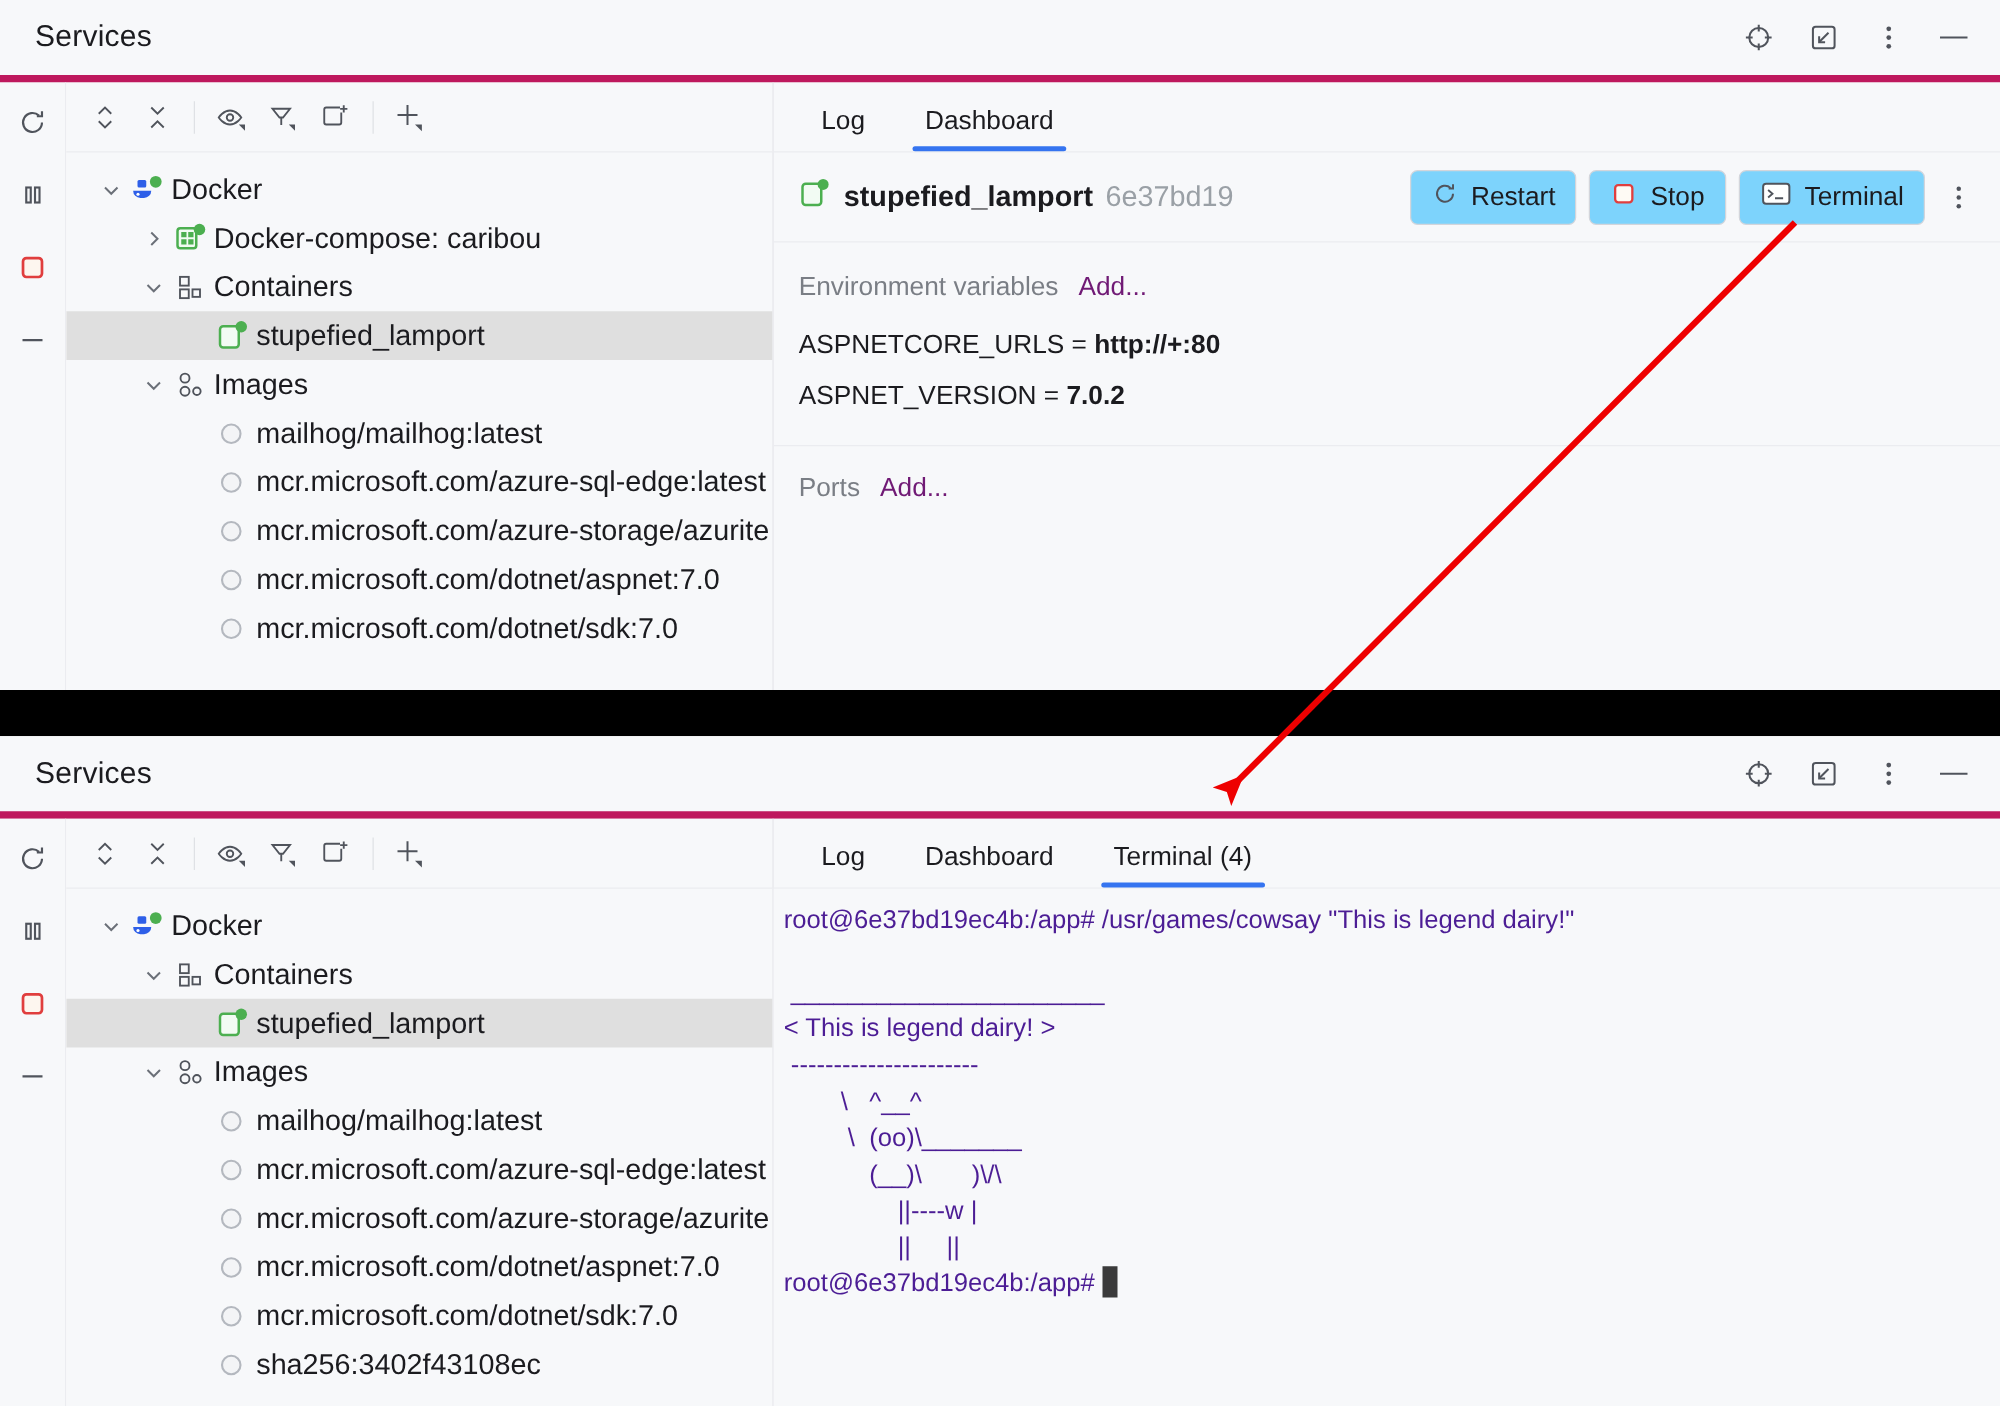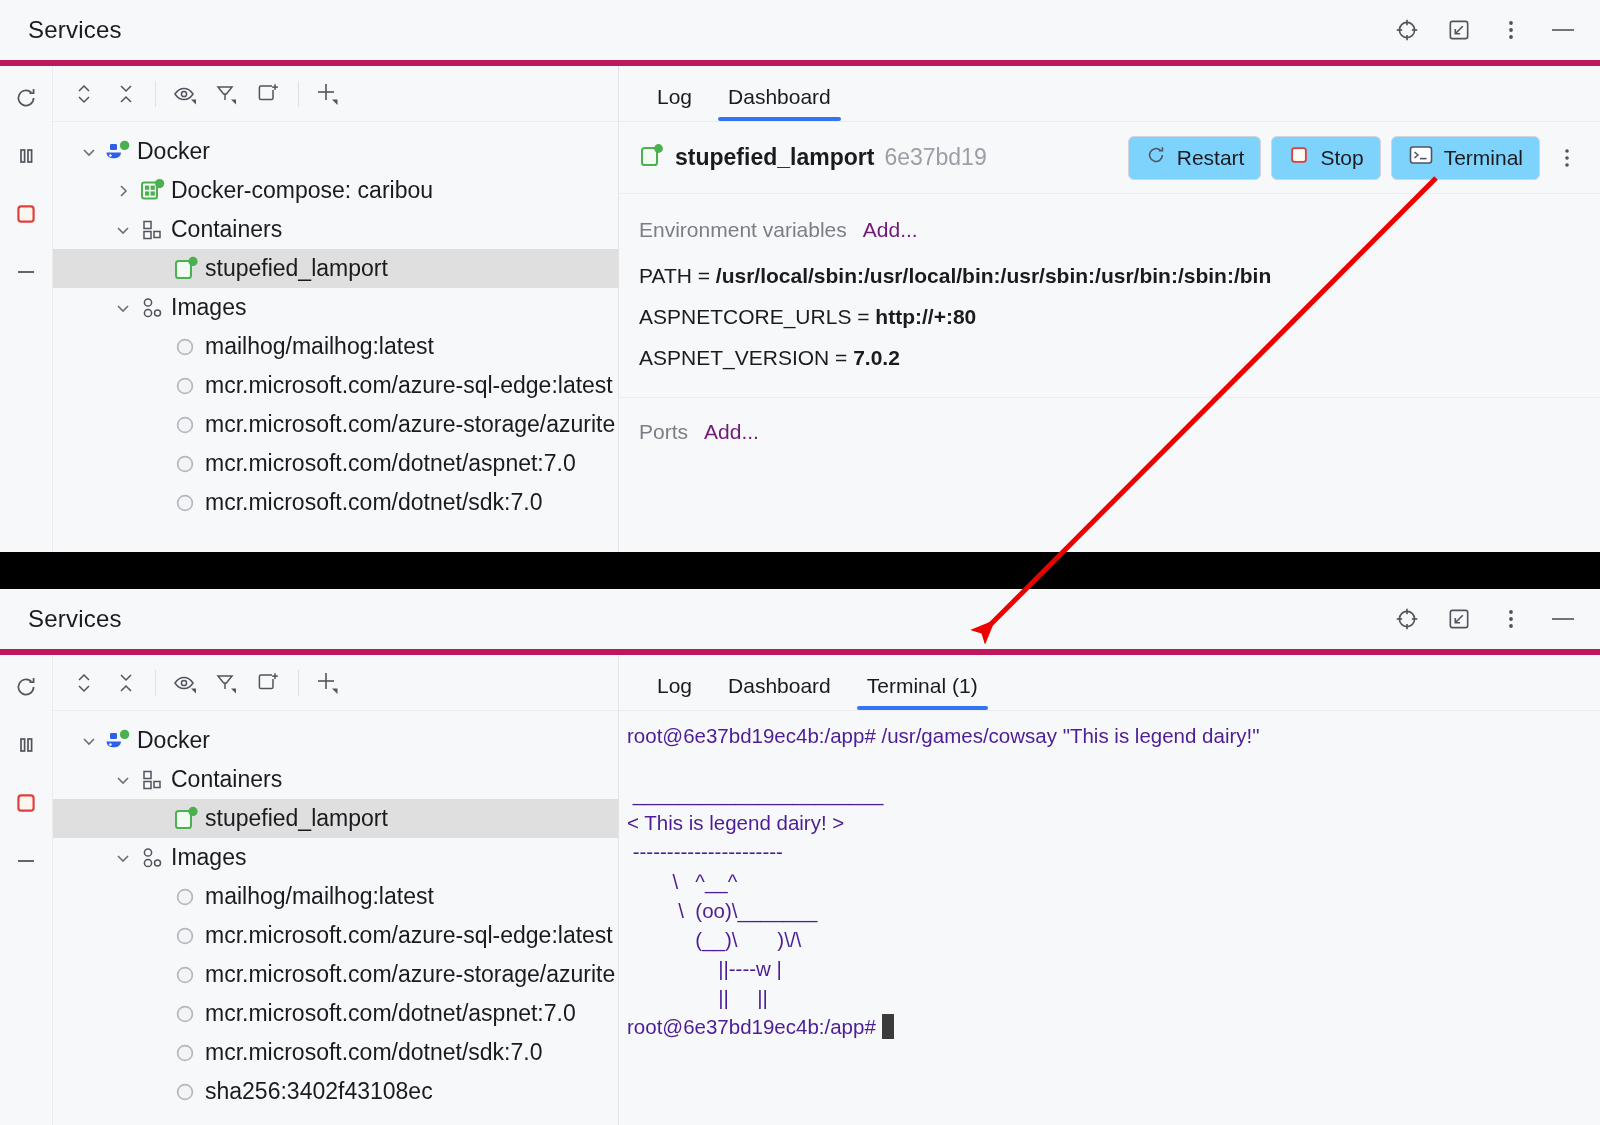--- a/index.html
+++ b/index.html
@@ -48,21 +48,21 @@
   .tree { padding-top: 10px; flex: 1; overflow: hidden; }
 
   .trow { display: flex; align-items: center; height: 39px; padding-left: 0; white-space: nowrap; cursor: pointer; }
   .trow.sel { background: #dfdfdf; }
   .twist { width: 28px; display: flex; align-items: center; justify-content: center; flex: 0 0 28px; }
   .ticon { width: 30px; display: flex; align-items: center; justify-content: center; flex: 0 0 30px; margin-right: 4px; }
   .tlabel { font-size: 23px; color: #1b1b1f; }
 
   
   .content { flex: 1; display: flex; flex-direction: column; background: #f7f8fa; min-width: 0; }
-  .tabs { height: 56px; display: flex; align-items: flex-end; padding-left: 20px; gap: 0; border-bottom: 1px solid #ebecf0; }
+  .tabs { height: 56px; display: flex; align-items: flex-end; padding-left: 20px; gap: 12px; border-bottom: 1px solid #ebecf0; }
   .tab {
     position: relative; font-size: 21px; color: #1b1b1f;
     padding: 0 18px 14px 18px; cursor: pointer; line-height: 1;
   }
   .tab.active::after {
     content: ""; position: absolute; left: 8px; right: 8px; bottom: 0;
     height: 4px; background: #3574f0; border-radius: 2px;
   }
 
   
@@ -400,21 +400,20 @@
             </svg>
           </div>
         </div>
 
         <div class="env-section">
           <div class="sec-head">
             <span class="sec-label">Environment variables</span>
             <span class="sec-link">Add...</span>
           </div>
           <div id="env-list">
-              <div class="env-row"><span class="env-key">PATH = </span><b>/usr/local/sbin:/usr/local/bin:/usr/sbin:/usr/bin:/sbin:/bin</b></div>
               <div class="env-row"><span class="env-key">ASPNETCORE_URLS = </span><b>http://+:80</b></div>
               <div class="env-row"><span class="env-key">ASPNET_VERSION = </span><b>7.0.2</b></div>
             </div>
         </div>
 
         <div class="ports-section">
           <div class="sec-head">
             <span class="sec-label">Ports</span>
             <span class="sec-link">Add...</span>
           </div>
@@ -652,21 +651,21 @@
               </div>
               <div class="tlabel">sha256:3402f43108ec</div>
             </div>
           </div>
       </div>
 
       <div class="content">
         <div class="tabs" id="tabs-bottom">
             <div class="tab">Log</div>
             <div class="tab">Dashboard</div>
-            <div class="tab active">Terminal (1)</div>
+            <div class="tab active">Terminal (4)</div>
           </div>
         <div class="term"><span id="term-text">root@6e37bd19ec4b:/app# /usr/games/cowsay "This is legend dairy!"
 
  ______________________
 &lt; This is legend dairy! &gt;
  ----------------------
         \   ^__^
          \  (oo)\_______
             (__)\       )\/\
                 ||----w |

